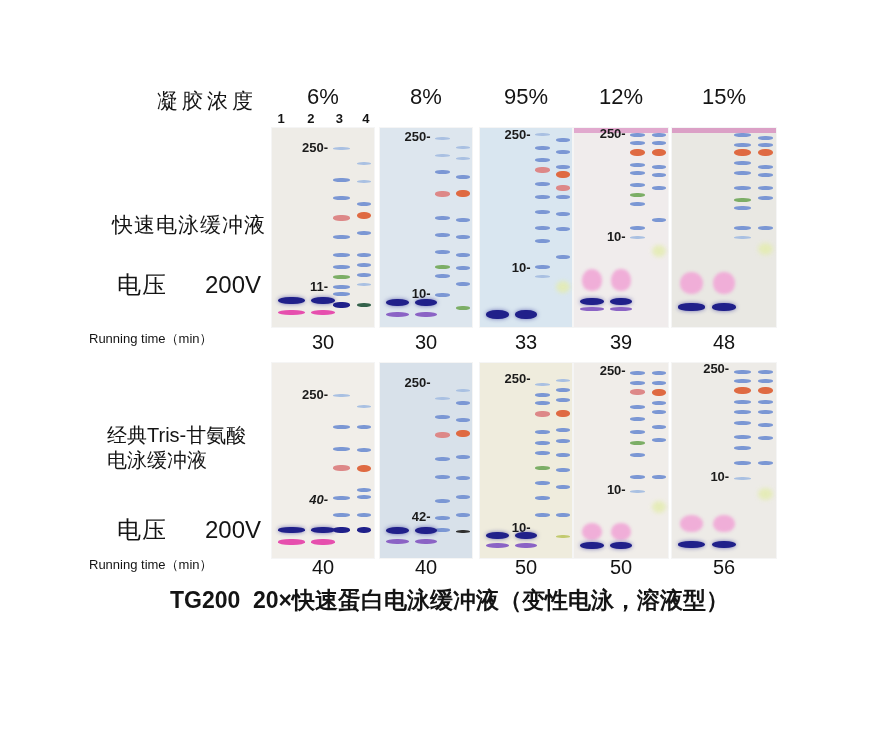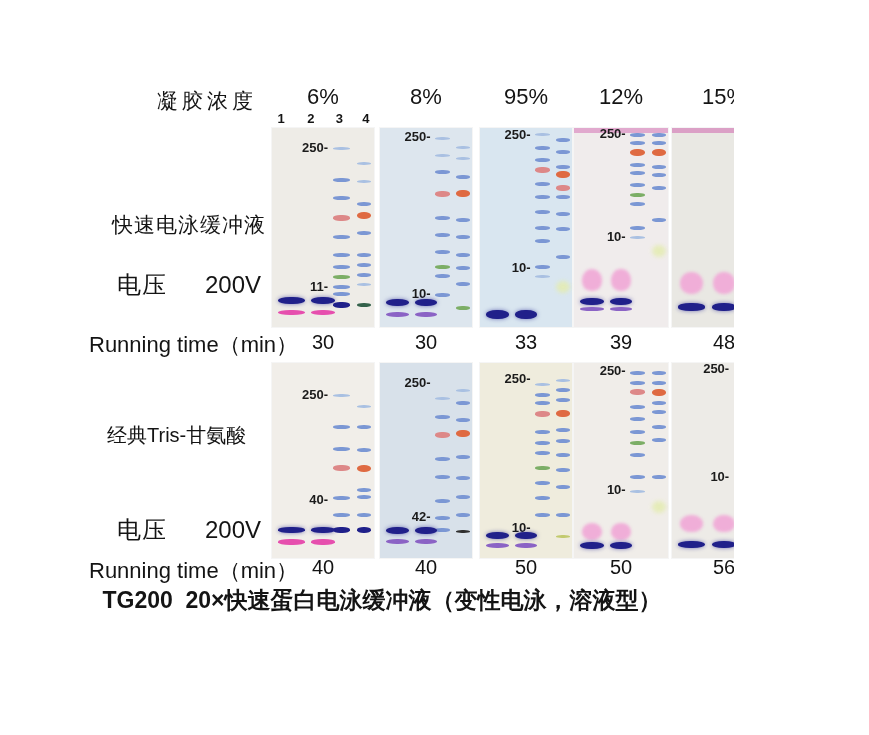--- a/index.html
+++ b/index.html
@@ -1,30 +1,30 @@
 <!DOCTYPE html>
 <html><head>
 <meta charset="utf-8">
 <style>
   html,body{margin:0;padding:0;background:#fff;}
   #figure{
-    position:relative;width:734px;height:735px;background:#ffffff;overflow:hidden;
+    position:relative;width:869px;height:735px;background:#ffffff;overflow:hidden;
     font-family:"Liberation Sans","DejaVu Sans",sans-serif;color:#141414;
   }
   .hdr-label{position:absolute;left:157px;top:87px;font-size:21px;letter-spacing:4px;}
   .conc{position:absolute;top:84px;font-size:22px;transform:translateX(-50%);}
   .lanenum{position:absolute;top:111px;font-size:13px;font-weight:700;transform:translateX(-50%);}
   .buf{position:absolute;}
   .buf.r0{left:112px;top:211px;font-size:21px;letter-spacing:1px;}
   .buf.r1{left:107px;top:423px;font-size:20px;line-height:25px;}
   .volt{position:absolute;font-size:24px;letter-spacing:1px;}
   .volt.r0{left:117px;top:269px;}
   .volt.r1{left:117px;top:514px;}
   .volt .vval{margin-left:38px;letter-spacing:0;}
-  .rtlabel{position:absolute;left:89px;font-size:22px;}
+  .rtlabel{position:absolute;left:89px;font-size:13px;}
   .rtlabel.r0{top:330px;}
   .rtlabel.r1{top:556px;}
   .rtval{position:absolute;font-size:20px;transform:translateX(-50%);}
   .title{position:absolute;top:585px;left:15px;width:100%;text-align:center;
          font-weight:700;font-size:23px;white-space:pre;}
   .gel{position:absolute;box-shadow:0 0 0 1px rgba(0,0,0,0.04);}
   .strip{position:absolute;left:0;right:0;top:0;height:5px;opacity:.75;filter:blur(.5px);}
   .marker{position:absolute;left:0;width:55%;text-align:right;font-size:13px;
           font-weight:700;color:#1b1b1b;line-height:15px;}
   .band{position:absolute;border-radius:45%;filter:blur(.5px);}
@@ -41,20 +41,21 @@
   <div class="buf r0">快速电泳缓冲液</div>
 
   <div class="volt r0">
     <span>电压</span><span class="vval">200V</span>
   </div>
 
   <div class="rtlabel r0">Running time（min）</div>
 
   <div class="buf r1">
     <div>经典Tris-甘氨酸</div>
+    <div>电泳缓冲液</div>
   </div>
 
   <div class="volt r1">
     <span>电压</span><span class="vval">200V</span>
   </div>
 
   <div class="rtlabel r1">Running time（min）</div>
 
   <div class="title">TG200  20×快速蛋白电泳缓冲液（变性电泳，溶液型）</div>
 <div class="conc" style="left: 323px;">6%</div>
@@ -205,21 +206,21 @@
       <div class="band sband" style="left: 6.24px; top: 175.1px; width: 27.04px; height: 8px; background: rgb(32, 32, 138); box-shadow: rgba(25, 25, 140, 0.55) 0px 0px 4px;"></div>
       <div class="band sband" style="left: 39.52px; top: 175.1px; width: 24.96px; height: 8px; background: rgb(32, 32, 138); box-shadow: rgba(25, 25, 140, 0.55) 0px 0px 4px;"></div>
     </div>
     <div class="rtval" style="left: 323px; top: 331px;">30</div>
     <div class="rtval" style="left: 426px; top: 331px;">30</div>
     <div class="rtval" style="left: 526px; top: 331px;">33</div>
     <div class="rtval" style="left: 621px; top: 331px;">39</div>
     <div class="rtval" style="left: 724px; top: 331px;">48</div>
     <div class="gel" style="left: 272px; top: 363px; width: 102px; height: 195px; background: rgb(241, 238, 233);">
       <div class="marker" style="top: 24.175px;">250-</div>
-      <div class="marker" style="top: 129px;">40-</div>
+      <div class="marker" style="top: 129px; font-style: italic;">40-</div>
       <div class="band" style="left: 61.2px; top: 30.675px; width: 16.32px; height: 3px; background: rgb(169, 192, 226);"></div>
       <div class="band" style="left: 61.2px; top: 62.35px; width: 16.32px; height: 4px; background: rgb(123, 151, 212);"></div>
       <div class="band" style="left: 61.2px; top: 83.8px; width: 16.32px; height: 4px; background: rgb(123, 151, 212);"></div>
       <div class="band" style="left: 61.2px; top: 102.3px; width: 16.32px; height: 6px; background: rgb(221, 136, 136);"></div>
       <div class="band" style="left: 61.2px; top: 132.55px; width: 16.32px; height: 4px; background: rgb(123, 151, 212);"></div>
       <div class="band" style="left: 61.2px; top: 150.1px; width: 16.32px; height: 4px; background: rgb(123, 151, 212);"></div>
       <div class="band" style="left: 61.2px; top: 163.725px; width: 16.32px; height: 6px; background: rgb(32, 32, 138);"></div>
       <div class="band" style="left: 84.66px; top: 42.375px; width: 14.79px; height: 3px; background: rgb(169, 192, 226);"></div>
       <div class="band" style="left: 84.66px; top: 62.35px; width: 14.79px; height: 4px; background: rgb(123, 151, 212);"></div>
       <div class="band" style="left: 84.66px; top: 84.775px; width: 14.79px; height: 4px; background: rgb(123, 151, 212);"></div>

